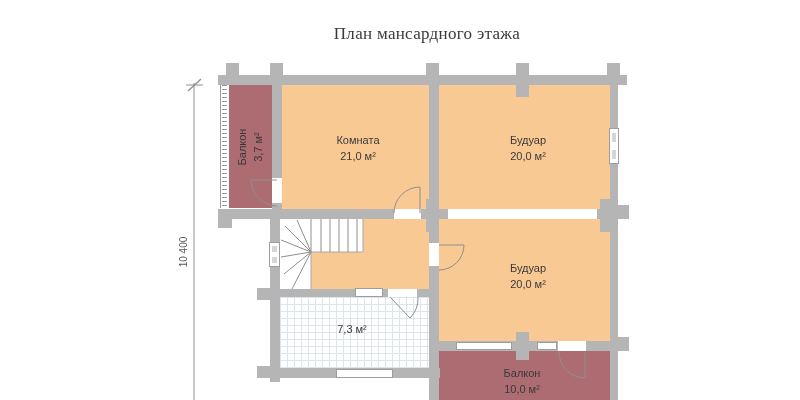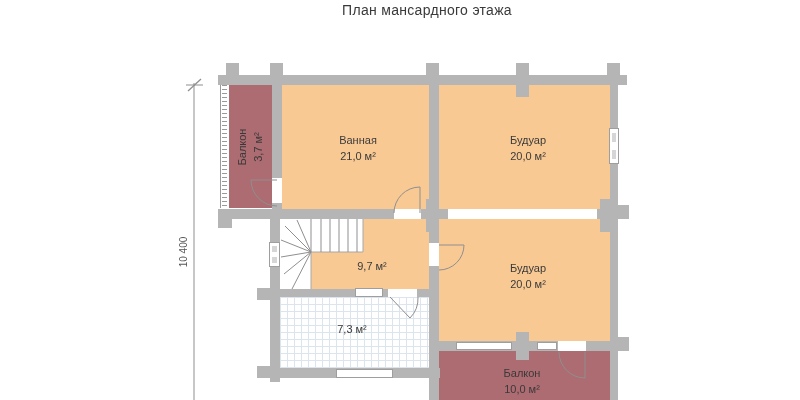--- a/index.html
+++ b/index.html
@@ -7,22 +7,22 @@
   #plan{position:relative;width:800px;height:400px;background:#fff;}
   .abs{position:absolute;}
   .wall{position:absolute;background:var(--wall,#b5b5b5);}
   .fill{position:absolute;}
   .opening{position:absolute;background:#fff;}
   .win{position:absolute;background:#fff;border:1px solid #9e9e9e;box-sizing:border-box;}
   .win .pane{position:absolute;background:#d6d6d6;}
   .room-label{position:absolute;transform:translate(-50%,-50%);text-align:center;
     color:var(--text,#3a3a3a);font-size:11px;line-height:16px;white-space:nowrap;}
   .room-label.rot{transform:translate(-50%,-50%) rotate(-90deg);}
-  #title{position:absolute;top:2px;left:427px;transform:translateX(-50%);
-    font-size:14px;color:var(--text,#3a3a3a);letter-spacing:.3px;white-space:nowrap;}
+  #title{position:absolute;top:24px;left:427px;transform:translateX(-50%);
+    font-size:17px;color:var(--text,#3a3a3a);letter-spacing:.3px;white-space:nowrap;font-family:Liberation Serif, serif;}
   #dim-label{position:absolute;left:183px;top:252px;transform:translate(-50%,-50%) rotate(-90deg);
     font-size:10px;color:#555;white-space:nowrap;}
   .rail{position:absolute;background:#fff;border-left:1px solid #9a9a9a;box-sizing:border-box;
     background-image:repeating-linear-gradient(to bottom,#9a9a9a 0 1px,#fff 1px 4px);
     background-size:5px 100%;background-repeat:no-repeat;background-position:1px 0;}
   .tiles{position:absolute;background:#fff;
     background-image:linear-gradient(to right,var(--tile,#dce5ee) 1px,transparent 1px),
                      linear-gradient(to bottom,var(--tile,#dce5ee) 1px,transparent 1px);
     background-size:7px 7px;}
   svg{position:absolute;left:0;top:0;}
@@ -141,29 +141,28 @@
       <path d="M186,85 L203,85"></path>
       <path d="M188,91 L201,79" stroke-width="1.3"></path>
     </g>
   </svg>
 
   <div class="room-label rot" style="left:250px;top:147px;">
     <div>Балкон</div>
     <div>3,7 м²</div>
   </div>
   <div class="room-label" style="left:358px;top:148px;">
-    <div>Ванная</div>
+    <div>Комната</div>
     <div>21,0 м²</div>
   </div>
   <div class="room-label" style="left:528px;top:148px;">
     <div>Будуар</div>
     <div>20,0 м²</div>
   </div>
   <div class="room-label" style="left:372px;top:266px;">
-    <div>9,7 м²</div>
   </div>
   <div class="room-label" style="left:528px;top:276px;">
     <div>Будуар</div>
     <div>20,0 м²</div>
   </div>
   <div class="room-label" style="left:352px;top:329px;">
     <div>7,3 м²</div>
   </div>
   <div class="room-label" style="left:522px;top:381px;">
     <div>Балкон</div>

